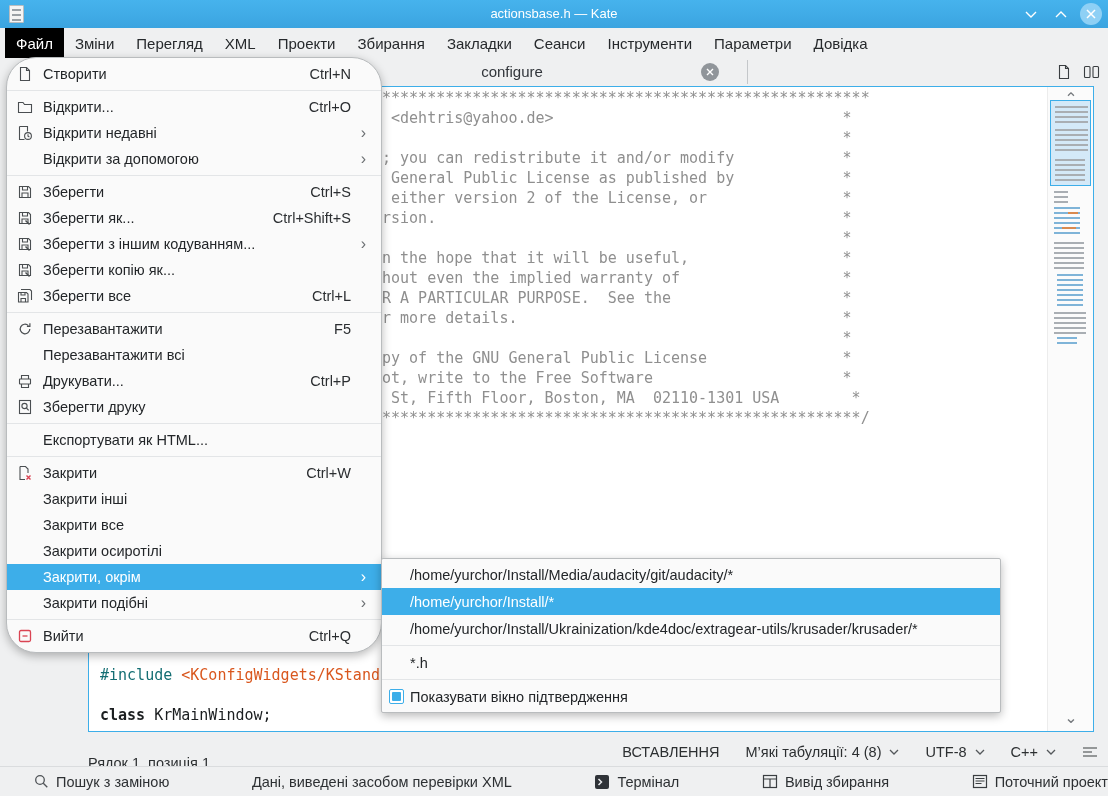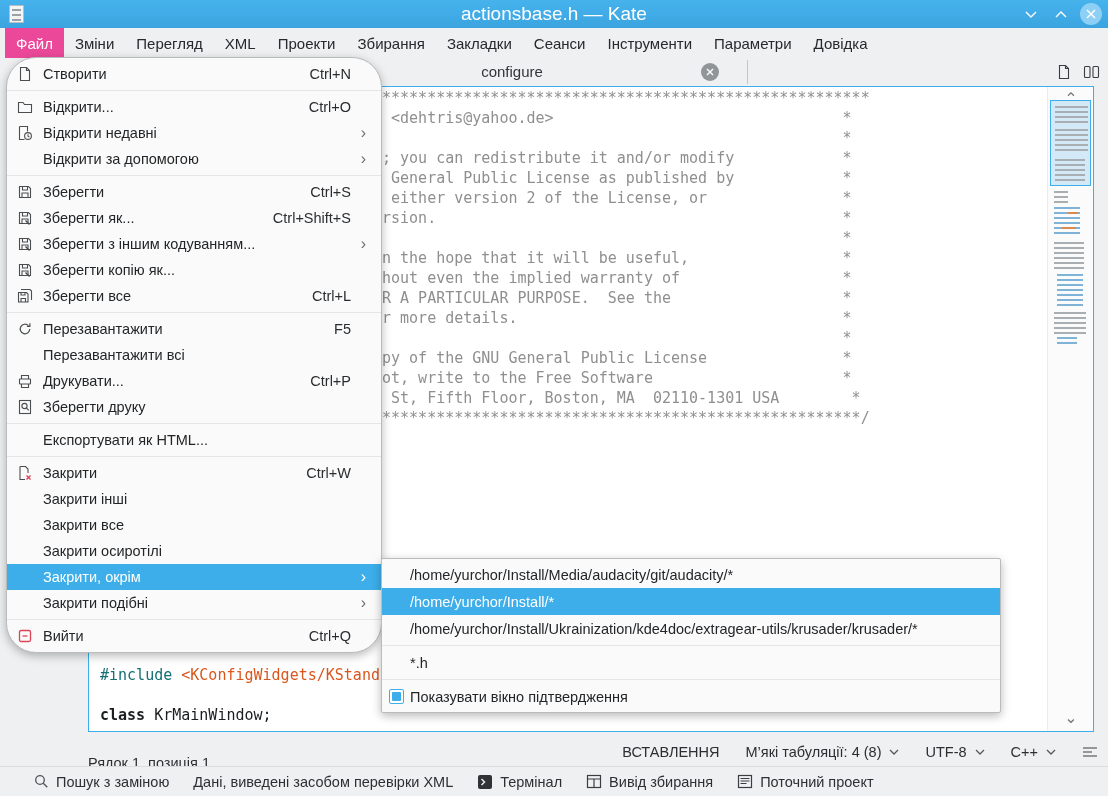--- a/index.html
+++ b/index.html
@@ -7,30 +7,30 @@
   body { font-family: "Liberation Sans", "DejaVu Sans", sans-serif; background:#eff0f1; }
   #app { position:relative; width:1108px; height:796px; overflow:hidden; background:#eff0f1; }
 
   
   .titlebar { position:absolute; left:0; top:0; width:1108px; height:28px;
     background:linear-gradient(#46b3ed,#3ba4e0); }
   .app-icon { position:absolute; left:9px; top:5px; width:15px; height:18px; background:#f4f4f4;
     border:1px solid #b9bdc0; border-radius:1px; }
   .app-icon i { display:block; height:2px; background:#9aa0a5; margin:3px 2px 0 2px; }
   .win-title { position:absolute; left:0; right:0; top:0; height:28px; line-height:28px;
-    text-align:center; color:#ffffff; font-size:19px; }
+    text-align:center; color:#ffffff; font-size:13px; }
   .win-controls { position:absolute; right:6px; top:0; height:28px; display:flex; align-items:center; gap:8px; }
   .wc-btn { width:22px; height:22px; display:flex; align-items:center; justify-content:center; }
   .wc-close { background:#8ed0f5; border-radius:50%; }
 
   
   .menubar { position:absolute; left:0; top:28px; width:1108px; height:30px; background:#eff0f1;
     display:flex; align-items:stretch; padding-left:5px; font-size:15px; color:#26292c; }
   .mb-item { display:flex; align-items:center; padding:0 11px; }
-  .mb-item.active { background:#ec4899; color:#ffffff; }
+  .mb-item.active { background:#000000; color:#ffffff; }
 
   
   .tabbar { position:absolute; left:0; top:58px; width:1108px; height:28px; background:#eff0f1; }
   .tab { position:absolute; left:337px; top:0; width:410px; height:28px; }
   .tab-label { position:absolute; left:0; right:60px; top:0; height:28px; line-height:28px;
     text-align:center; font-size:15px; color:#31353a; }
   .tab-close { position:absolute; right:28px; top:5px; width:18px; height:18px; border-radius:50%;
     background:#90959a; display:flex; align-items:center; justify-content:center; }
   .tab-sep { position:absolute; left:747px; top:2px; width:1px; height:24px; background:#c4c7ca; }
   .tabbar-actions { position:absolute; right:8px; top:0; height:28px; display:flex; align-items:center; gap:11px; }
@@ -82,21 +82,21 @@
   
   .statusbar { position:absolute; left:0; top:737px; width:1108px; height:29px; background:#eff0f1;
     font-size:14.5px; color:#2c2f31; }
   .sb-left { position:absolute; left:88px; top:12px; height:29px; line-height:29px; }
   .sb-right { position:absolute; right:10px; top:0; height:29px; display:flex; align-items:center; gap:26px; }
   .sb-item { display:flex; align-items:center; gap:8px; }
 
   
   .bottombar { position:absolute; left:0; top:766px; width:1108px; height:30px; background:#eff0f1;
     border-top:1px solid #dadcde; display:flex; align-items:center; gap:24px; padding-left:34px;
-    font-size:14.5px; color:#2d3033; }
+    font-size:14.5px; color:#2d3033;justify-content:space-between; }
   .bt-item { display:flex; align-items:center; gap:7px; }
 
   svg { display:block; }
 </style>
 </head>
 <body>
 
 <div id="app">
 
   <div class="titlebar">

